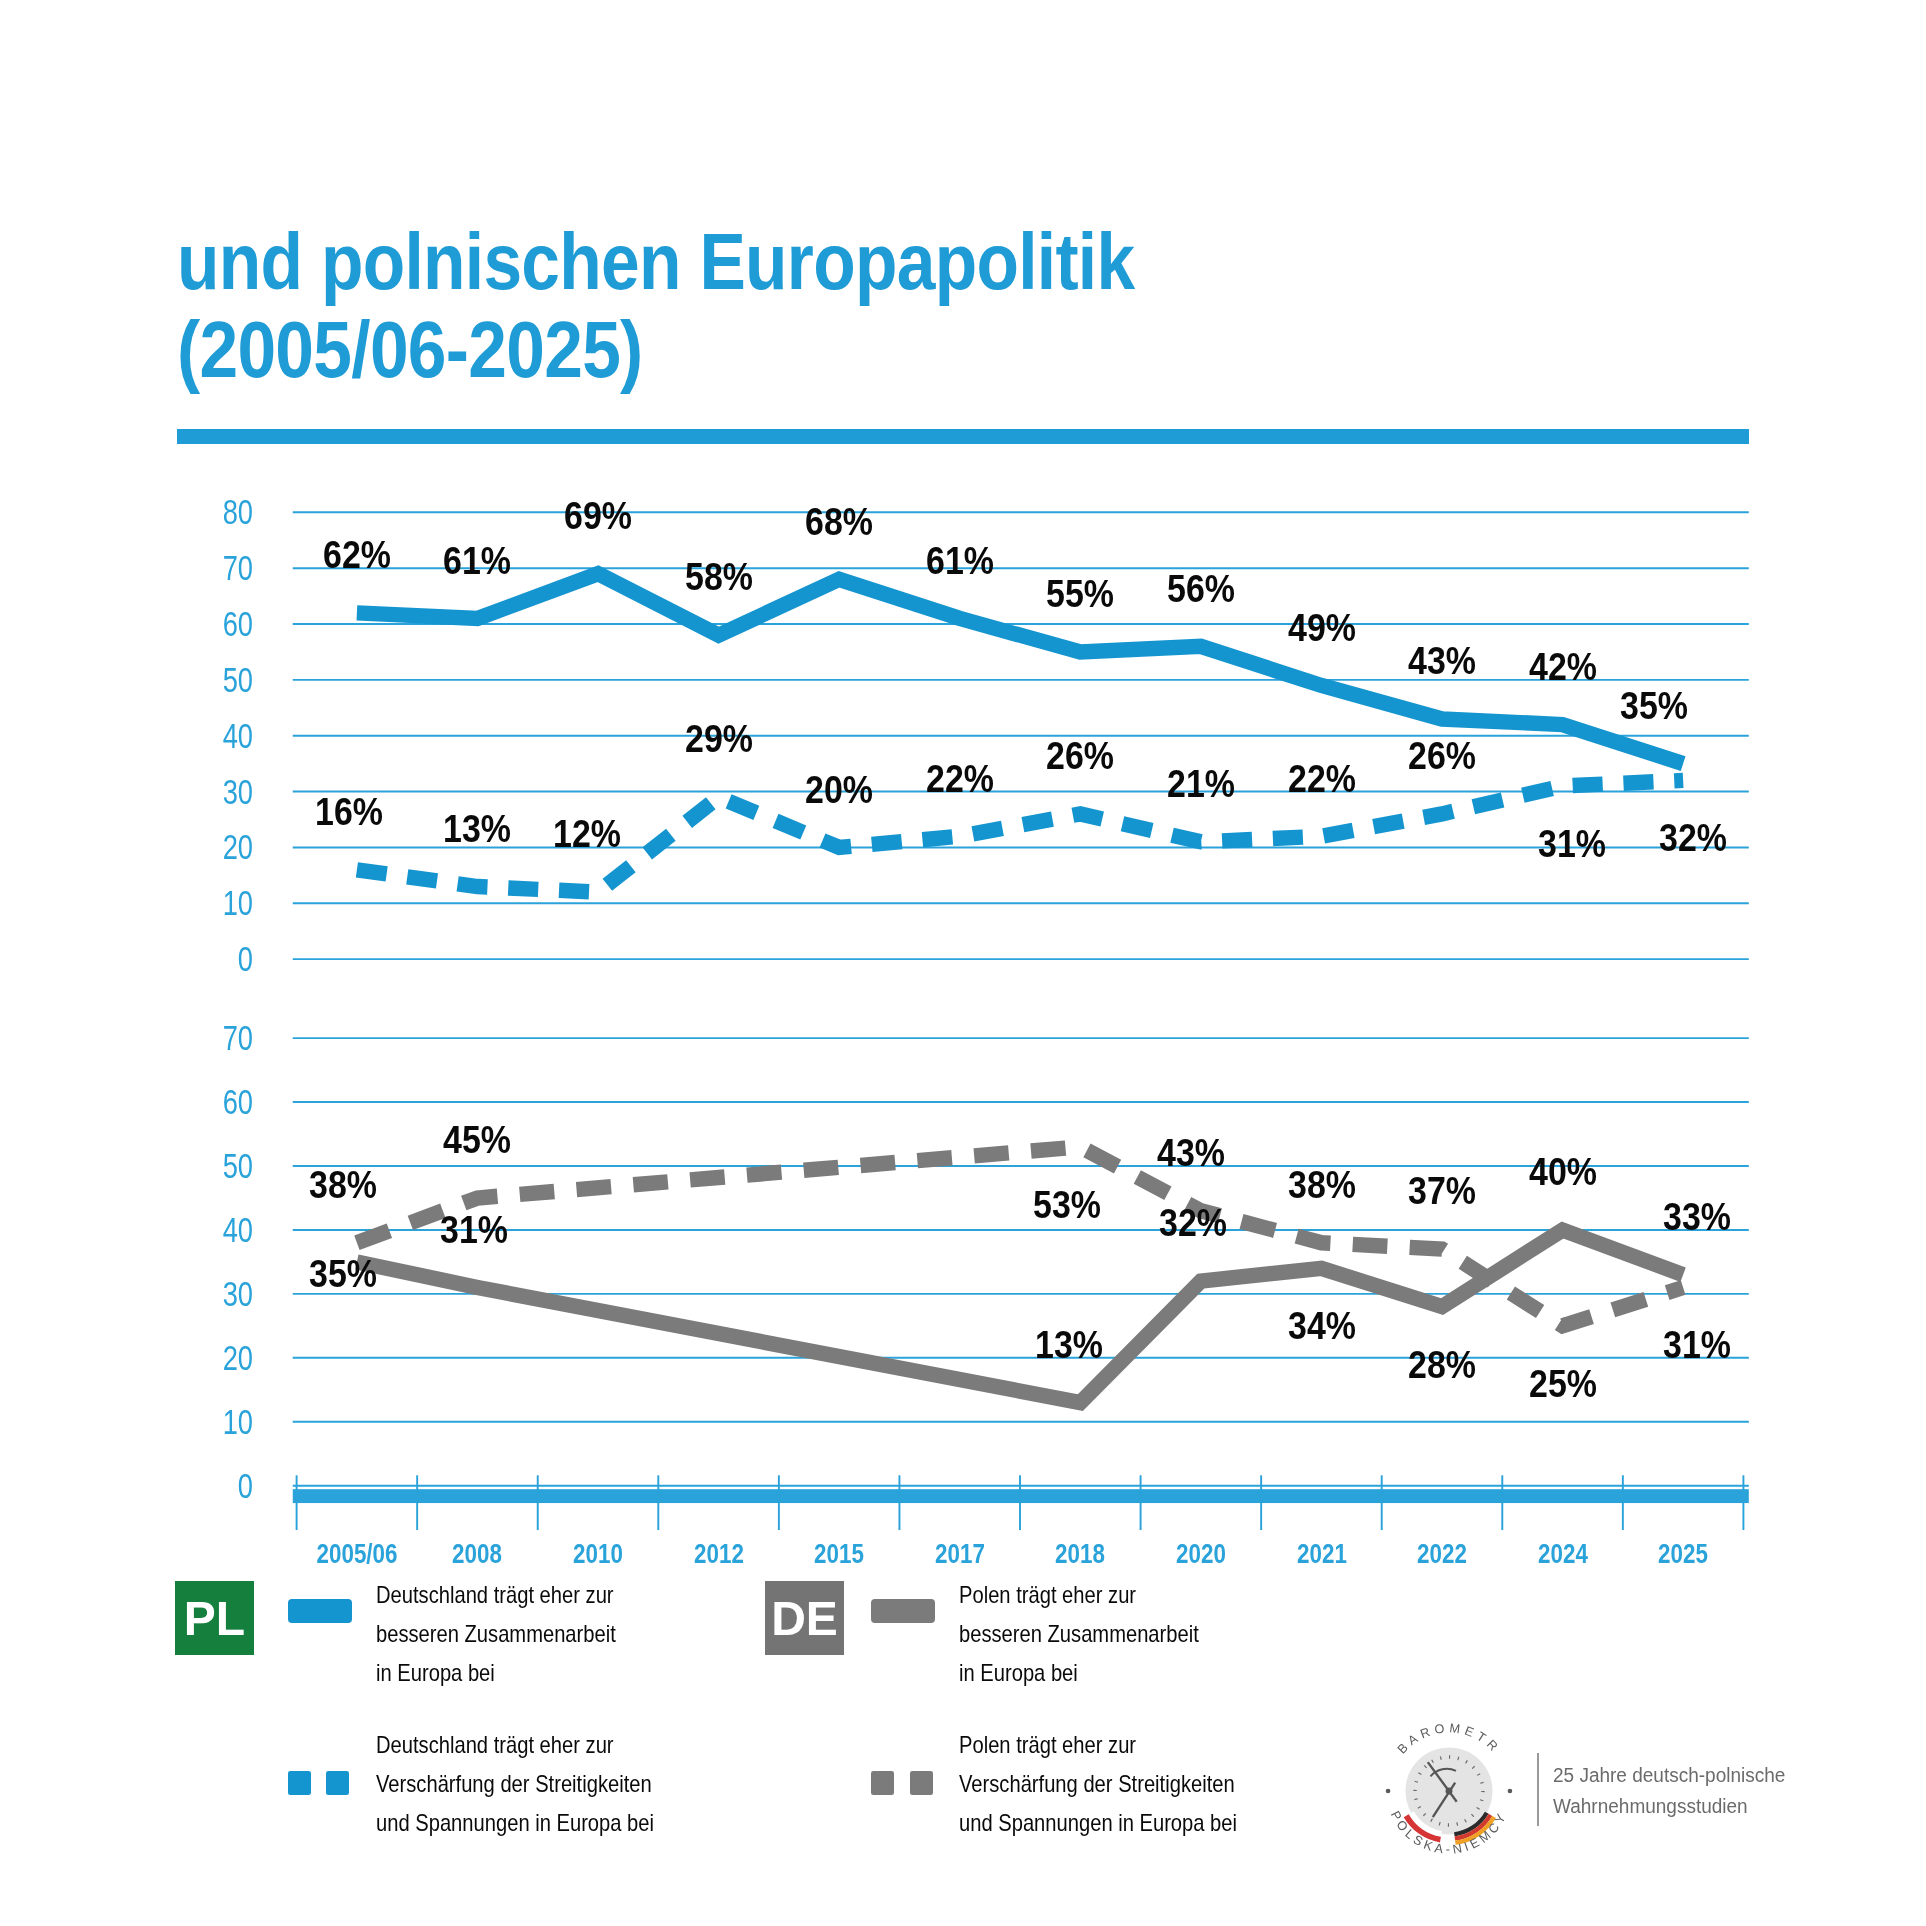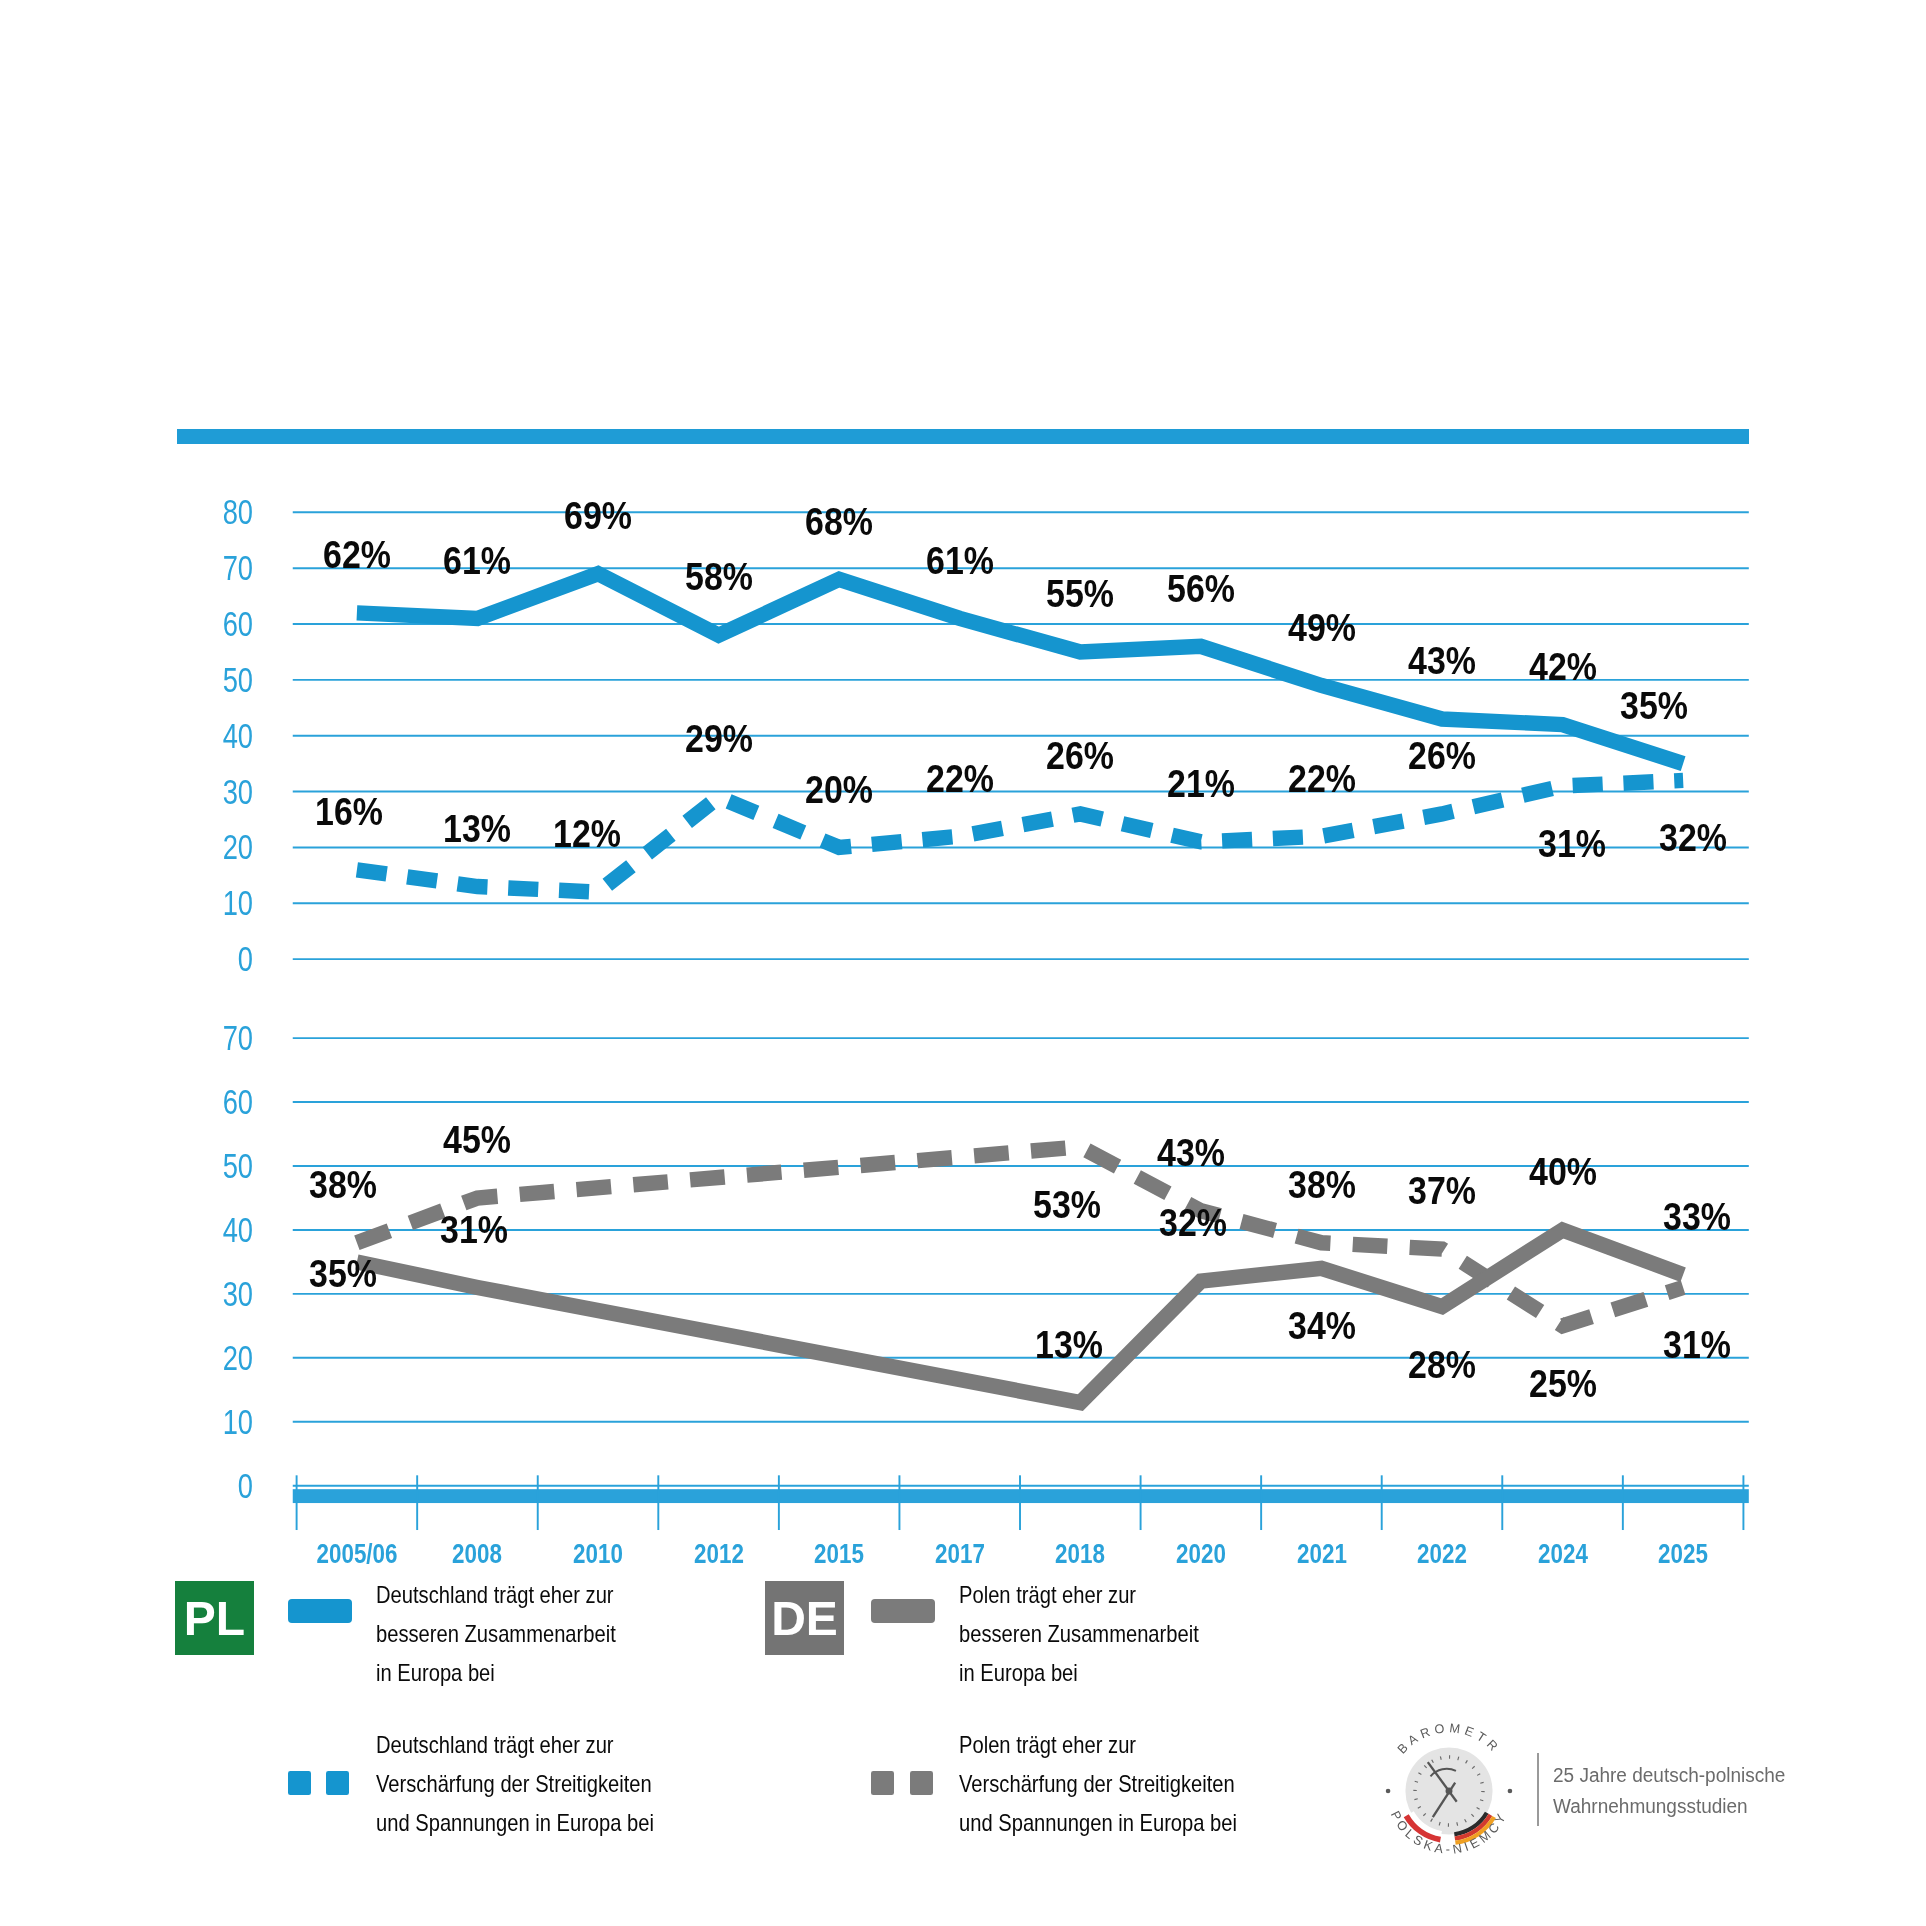--- a/index.html
+++ b/index.html
@@ -46,20 +46,22 @@
   #logo-svg{position:absolute;left:1368px;top:1710px;}
   #caption-divider{position:absolute;left:1537px;top:1753px;width:1.5px;height:73px;background:#9a9a9a;}
   #footer-caption{position:absolute;left:1553px;top:1760px;font-size:20px;line-height:31px;color:#6b6b6b;
     white-space:pre-line;transform:scaleX(.95);transform-origin:0 0;}
 </style>
 </head>
 <body>
 
 <div id="canvas">
 
+  <div class="title-line" style="top:216px"><span class="cond">und polnischen Europapolitik</span></div>
+  <div class="title-line" style="top:304px"><span class="cond">(2005/06-2025)</span></div>
   <div id="title-divider"></div>
 
   <svg id="chart-svg" width="1926" height="1926" viewBox="0 0 5000 5000">
       <line x1="760" x2="4540" y1="1330" y2="1330" stroke="#2aa2da" stroke-width="5"></line>
       <line x1="760" x2="4540" y1="1475" y2="1475" stroke="#2aa2da" stroke-width="5"></line>
       <line x1="760" x2="4540" y1="1620" y2="1620" stroke="#2aa2da" stroke-width="5"></line>
       <line x1="760" x2="4540" y1="1765" y2="1765" stroke="#2aa2da" stroke-width="5"></line>
       <line x1="760" x2="4540" y1="1910" y2="1910" stroke="#2aa2da" stroke-width="5"></line>
       <line x1="760" x2="4540" y1="2055" y2="2055" stroke="#2aa2da" stroke-width="5"></line>
       <line x1="760" x2="4540" y1="2200" y2="2200" stroke="#2aa2da" stroke-width="5"></line>

